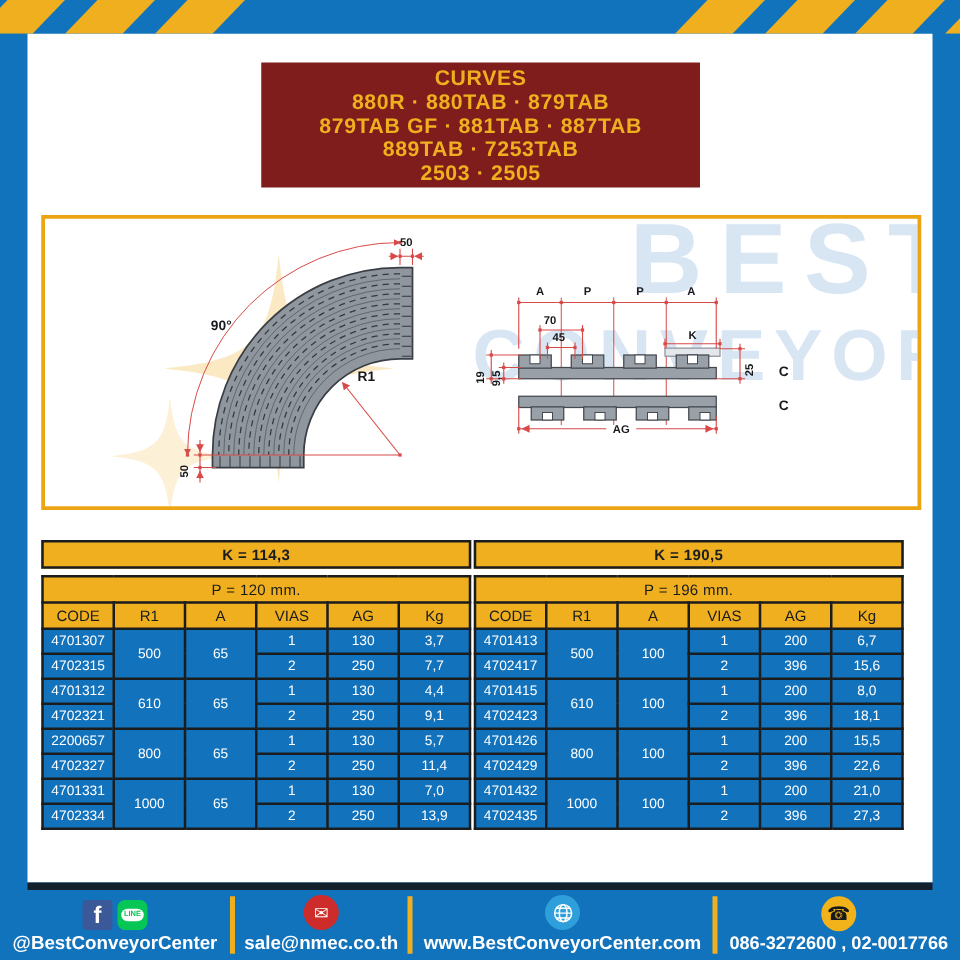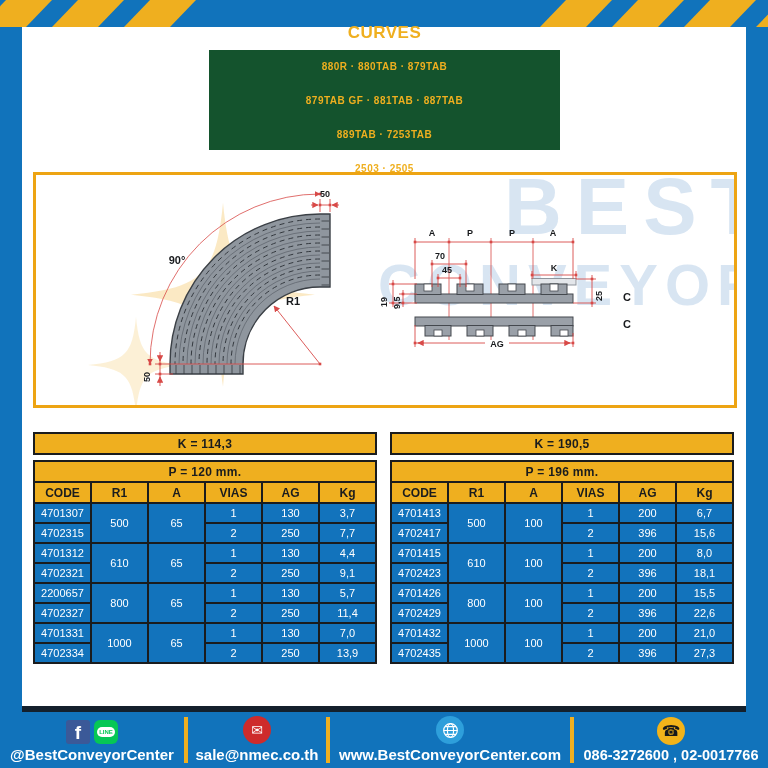--- a/index.html
+++ b/index.html
@@ -9,50 +9,50 @@
     font-family:"Liberation Sans",sans-serif;
   }
   
   .banner{position:absolute;left:0;top:0;width:768px;height:27px}
   
   .sheet{position:absolute;left:22px;top:27px;width:724px;height:679px;background:#ffffff}
   .dark-strip{position:absolute;left:22px;top:706px;width:724px;height:6px;background:#14202C}
   
   .title-block{
     position:absolute;left:187px;top:23px;width:351px;height:100px;
-    background:#14532d;color:#EFAF1F;text-align:center;
-    display:flex;flex-direction:column;justify-content:center;gap:16px;
+    background:#7f1d1d;color:#EFAF1F;text-align:center;
+    display:flex;flex-direction:column;justify-content:center;gap:1px;
     font-weight:bold;letter-spacing:.5px;
   }
   .title-block .t-main{font-size:17px;line-height:19px}
-  .title-block .t-line{font-size:10px;line-height:18px}
+  .title-block .t-line{font-size:17px;line-height:18px}
   
   .draw-box{
     position:absolute;left:11px;top:145px;width:698px;height:230px;
     border:3px solid #EDA413;background:#fff;overflow:hidden;
   }
   .wm{position:absolute;inset:0;pointer-events:none}
   .wm-line{position:absolute;font-weight:bold;color:rgba(126,168,213,.30);white-space:nowrap}
   .wm-b{left:468px;top:-14px;font-size:80px;letter-spacing:14px}
   .wm-c{left:342px;top:76px;font-size:58px;letter-spacing:7px}
   .wm-e{left:346px;top:146px;font-size:58px;letter-spacing:10px}
   .fig{position:absolute;left:0;top:0}
   .dl{font-family:"Liberation Sans",sans-serif;font-size:9px;font-weight:bold;fill:#17191C}
   .dlb{font-size:11px}
   
-  .tables-row{position:absolute;left:11px;top:405px;width:701px;display:flex;gap:13px}
+  .tables-row{position:absolute;left:11px;top:405px;width:701px;display:flex;gap:2px}
   .tblock{width:344px}
   .k-bar{
     height:19px;border:2px solid #1A1C1E;background:#EFAF1F;
     display:flex;align-items:center;justify-content:center;
     font-size:12px;font-weight:bold;color:#1A1C1E;margin-bottom:5px;letter-spacing:.3px;
   }
   table.spec{width:100%;border-collapse:collapse;table-layout:fixed}
   table.spec th,table.spec td{border:2px solid #1A1C1E;text-align:center;padding:0}
-  table.spec th{background:#EFAF1F;color:#1A1C1E;font-size:12px;font-weight:bold;height:19px}
+  table.spec th{background:#EFAF1F;color:#1A1C1E;font-size:12px;font-weight:normal;height:19px}
   table.spec th.p-bar{height:19px;letter-spacing:.3px}
   table.spec td{background:#1273BC;color:#ffffff;font-size:11px;height:18px;font-weight:normal}
   table.spec .c0{width:21%}.spec .c1{width:16%}.spec .c2{width:15.5%}
   table.spec .c3{width:15.5%}.spec .c4{width:16%}.spec .c5{width:16%}
   
   .footer{
     position:absolute;left:0;top:712px;width:768px;height:56px;background:#1173BB;
     display:flex;align-items:stretch;
   }
   .fsec{display:flex;flex-direction:column;align-items:center;justify-content:flex-end;padding-bottom:5px;gap:2px}

